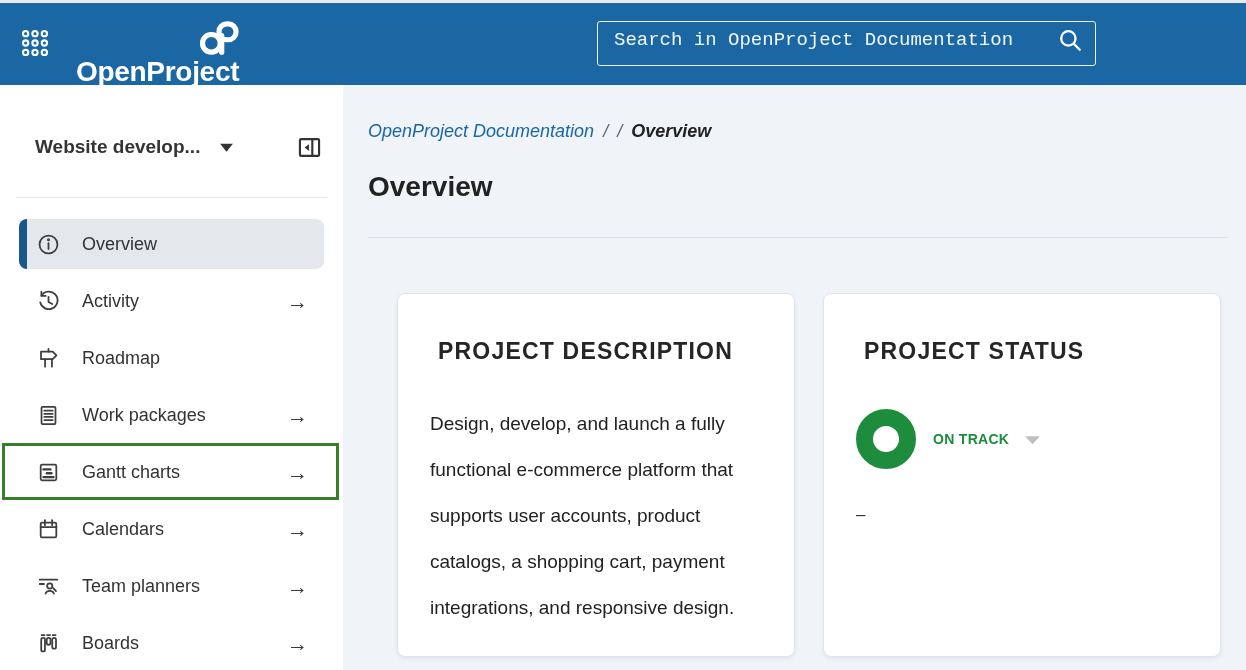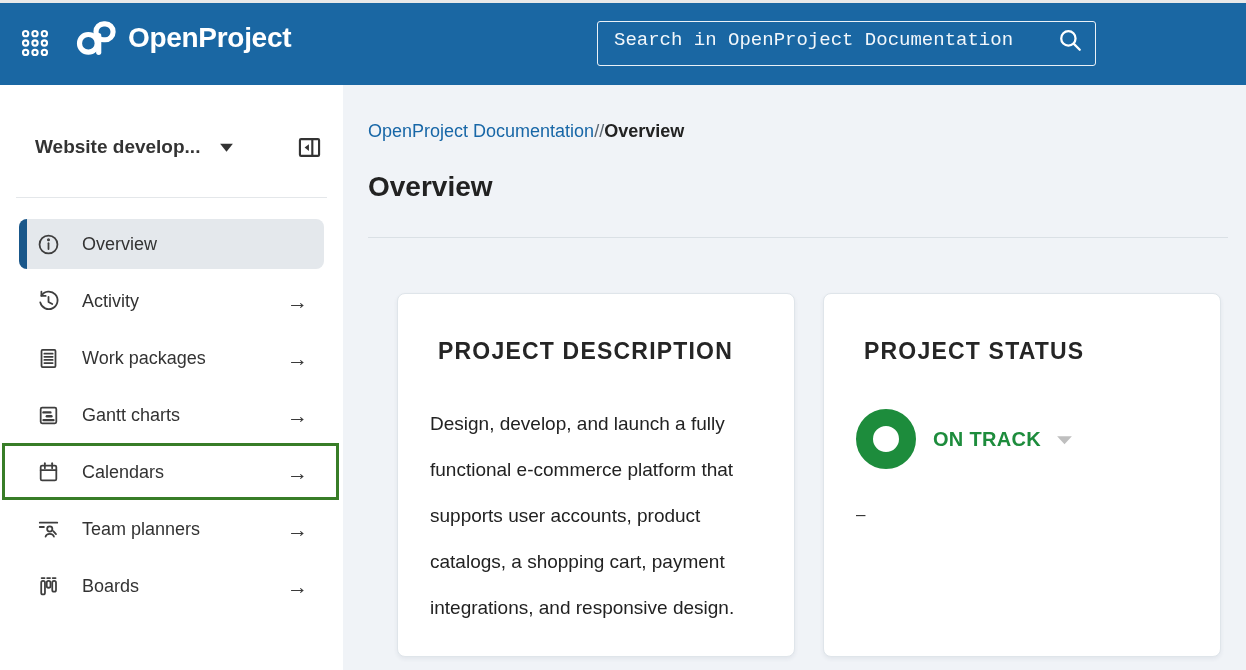--- a/index.html
+++ b/index.html
@@ -7,21 +7,21 @@
   body { font-family:"Liberation Sans","DejaVu Sans",sans-serif; }
   .screen {
     position:relative; width:1246px; height:670px; overflow:hidden; background:#fff;
     --brand:#1A67A3; --link:#1867A7; --green:#1D8C3C; --annot:#387D27; --accent:#19578A;
   }
   .top-strip { position:absolute; top:0; left:0; width:100%; height:3px; background:#E9E9E9; z-index:5; }
 
   
   .header { position:absolute; top:0; left:0; width:1246px; height:85px; background:var(--brand); }
   .grid-btn { position:absolute; left:20px; top:28px; width:30px; height:30px; display:flex; align-items:center; justify-content:center; cursor:pointer; }
-  .logo { position:absolute; left:76px; top:20px; display:flex; align-items:center; gap:12px; cursor:pointer; }
+  .logo { position:absolute; left:76px; top:20px; display:flex; align-items:flex-end; cursor:pointer;flex-direction:column; }
   .logo-text { color:#fff; font-size:28px; font-weight:600; letter-spacing:-0.3px; }
   .searchbox {
     position:absolute; left:597px; top:21px; width:499px; height:45px;
     border:1.5px solid #EAF1F7; border-radius:3px; display:flex; align-items:center;
     padding:0 12px 8px 16px; background:transparent;font-family:Liberation Mono, monospace;
   }
   .searchbox input {
     flex:1; background:transparent; border:none; outline:none;
     color:#fff; font-size:19px; font-family:inherit;
   }
@@ -45,38 +45,38 @@
   .menu-item .icon { width:25px; height:25px; display:flex; align-items:center; justify-content:center; flex:none; }
   .menu-item .label { margin-left:21px; font-size:18px; }
   .menu-item .arrow { margin-left:auto; font-size:21px; color:#3A3A3A; line-height:1; }
   .gantt-annotation {
     position:absolute; left:2px; top:343px; width:337px; height:57px;
     border:3px solid var(--annot); pointer-events:none; z-index:4;
   }
 
   
   .main { position:absolute; top:85px; left:343px; width:903px; height:585px; background:#F0F3F7; }
-  .breadcrumb { position:absolute; top:36px; left:25px; font-size:18px; color:#444; display:flex; align-items:center; }
+  .breadcrumb { position:absolute; top:36px; left:25px; font-size:18px; color:#444; display:flex; gap:9px; align-items:center;font-style:italic; }
   .breadcrumb a { color:var(--link); text-decoration:none; cursor:pointer; }
   .breadcrumb .sep { color:#5B6670; }
   .breadcrumb .current { font-weight:700; color:#222; }
   .page-title { position:absolute; top:86px; left:25px; font-size:28px; font-weight:700; color:#222; }
   .main-divider { position:absolute; top:152px; left:25px; width:860px; border-top:1px solid #DAE0E5; }
   .card {
     position:absolute; top:208px; width:398px; height:364px; background:#fff;
     border:1px solid #DFE5EA; border-radius:8px; box-shadow:0 2px 4px rgba(40,60,80,0.07);
     padding:44px 32px 0 32px;
   }
   .card.desc { left:54px; }
   .card.status { left:480px; }
   .card h2 { font-size:23px; font-weight:700; letter-spacing:1.2px; color:#252525; margin-left:8px; }
   .card .body-text { margin-top:36px; font-size:19px; line-height:46px; color:#222; }
   .status-row { margin-top:44px; display:flex; align-items:center; cursor:pointer; }
   .status-donut { width:60px; height:60px; border-radius:50%; border:17px solid var(--green); background:#fff; flex:none; }
-  .status-label { margin-left:17px; font-size:20px; font-weight:700; letter-spacing:0.3px; color:var(--green); }
+  .status-label { margin-left:17px; font-size:14px; font-weight:700; letter-spacing:0.3px; color:var(--green); }
   .status-caret { margin-left:14px; display:flex; }
   .status-dash { margin-top:36px; font-size:17px; color:#333; }
 </style>
 </head>
 <body>
 
 <div class="screen" style="--brand: #1A67A3; --link: #1867A7; --green: #1D8C3C; --annot: #387D27; --accent: #19578A;">
   <div class="top-strip"></div>
 
   <header class="header">
@@ -150,20 +150,31 @@
               <path d="M5.2 2.6 L5.2 6.7 L9.3 6.7" fill="none"></path>
               <polyline points="12,7.6 12,12.4 15.6,14.4"></polyline>
             </svg>
           </span>
           <span class="label">Activity</span>
           <span class="arrow">→</span>
         </li>
         <li class="menu-item">
           <span class="icon">
             <svg width="25" height="25" viewBox="0 0 24 24" fill="none" stroke="#3E3E3E" stroke-width="1.7" stroke-linecap="round" stroke-linejoin="round">
+              <line x1="12" y1="2.8" x2="12" y2="5.4"></line>
+              <path d="M4.8 5.4 H16 L19.6 9 L16 12.6 H4.8 Z"></path>
+              <line x1="8.7" y1="12.6" x2="8.7" y2="19.8"></line>
+              <line x1="15.3" y1="12.6" x2="15.3" y2="19.8"></line>
+            </svg>
+          </span>
+          <span class="label">Roadmap</span>
+        </li>
+        <li class="menu-item">
+          <span class="icon">
+            <svg width="25" height="25" viewBox="0 0 24 24" fill="none" stroke="#3E3E3E" stroke-width="1.7" stroke-linecap="round" stroke-linejoin="round">
               <rect x="5.3" y="3.8" width="13.4" height="16.4" rx="1"></rect>
               <line x1="8" y1="7.4" x2="16" y2="7.4"></line>
               <line x1="8" y1="10.4" x2="16" y2="10.4"></line>
               <line x1="8" y1="13.4" x2="16" y2="13.4"></line>
               <line x1="8" y1="16.4" x2="16" y2="16.4"></line>
             </svg>
           </span>
           <span class="label">Work packages</span>
           <span class="arrow">→</span>
         </li>

